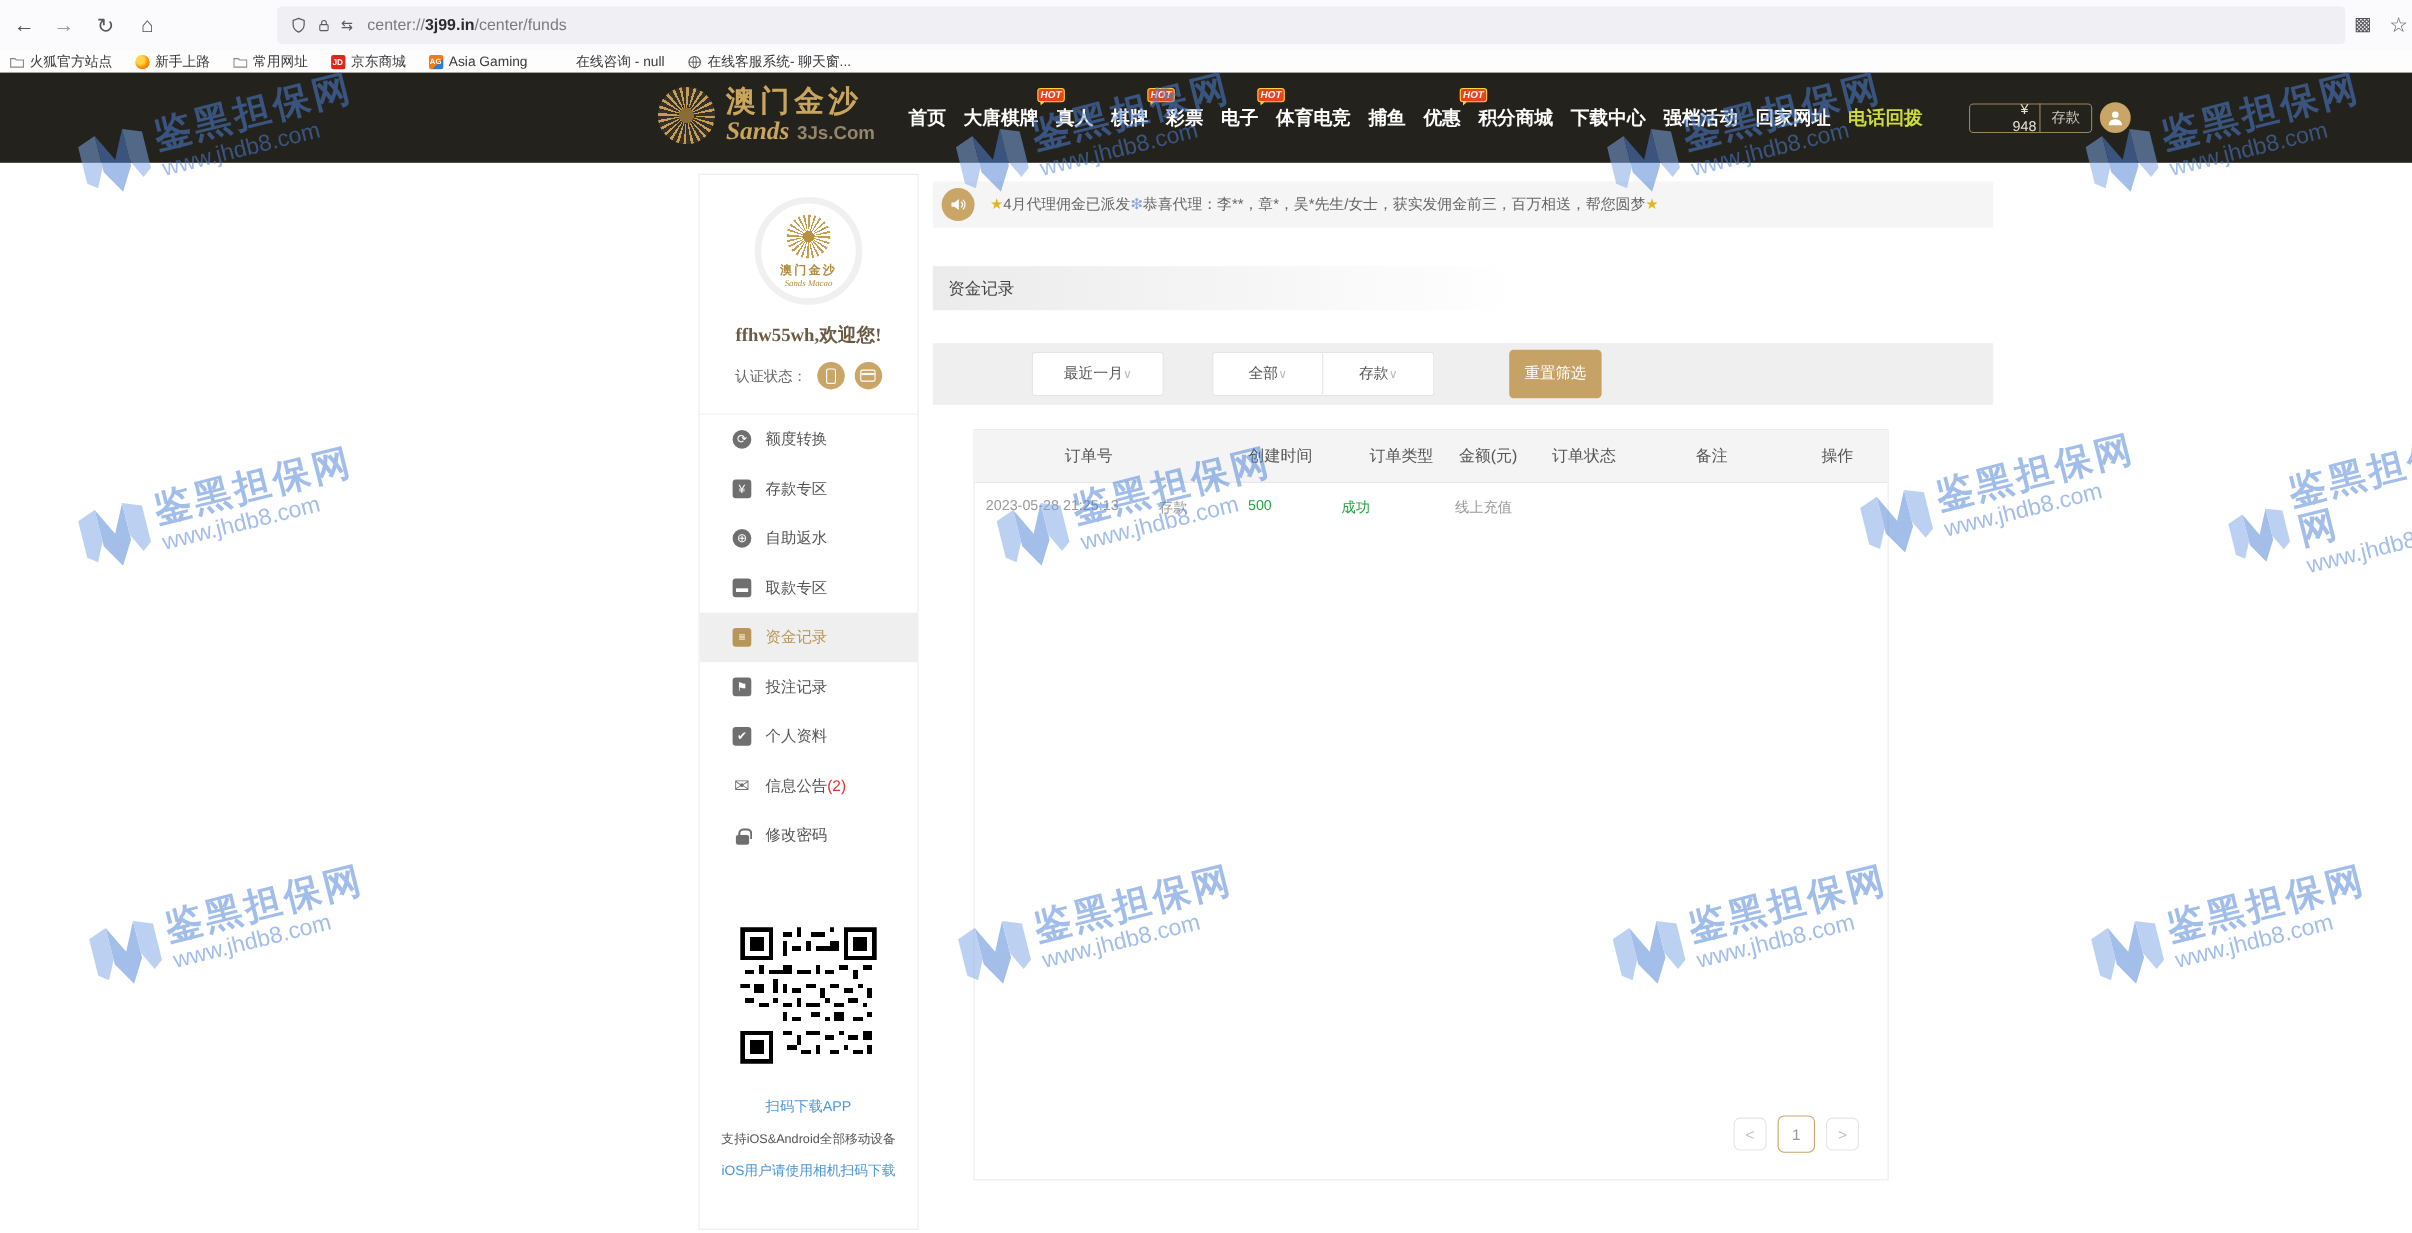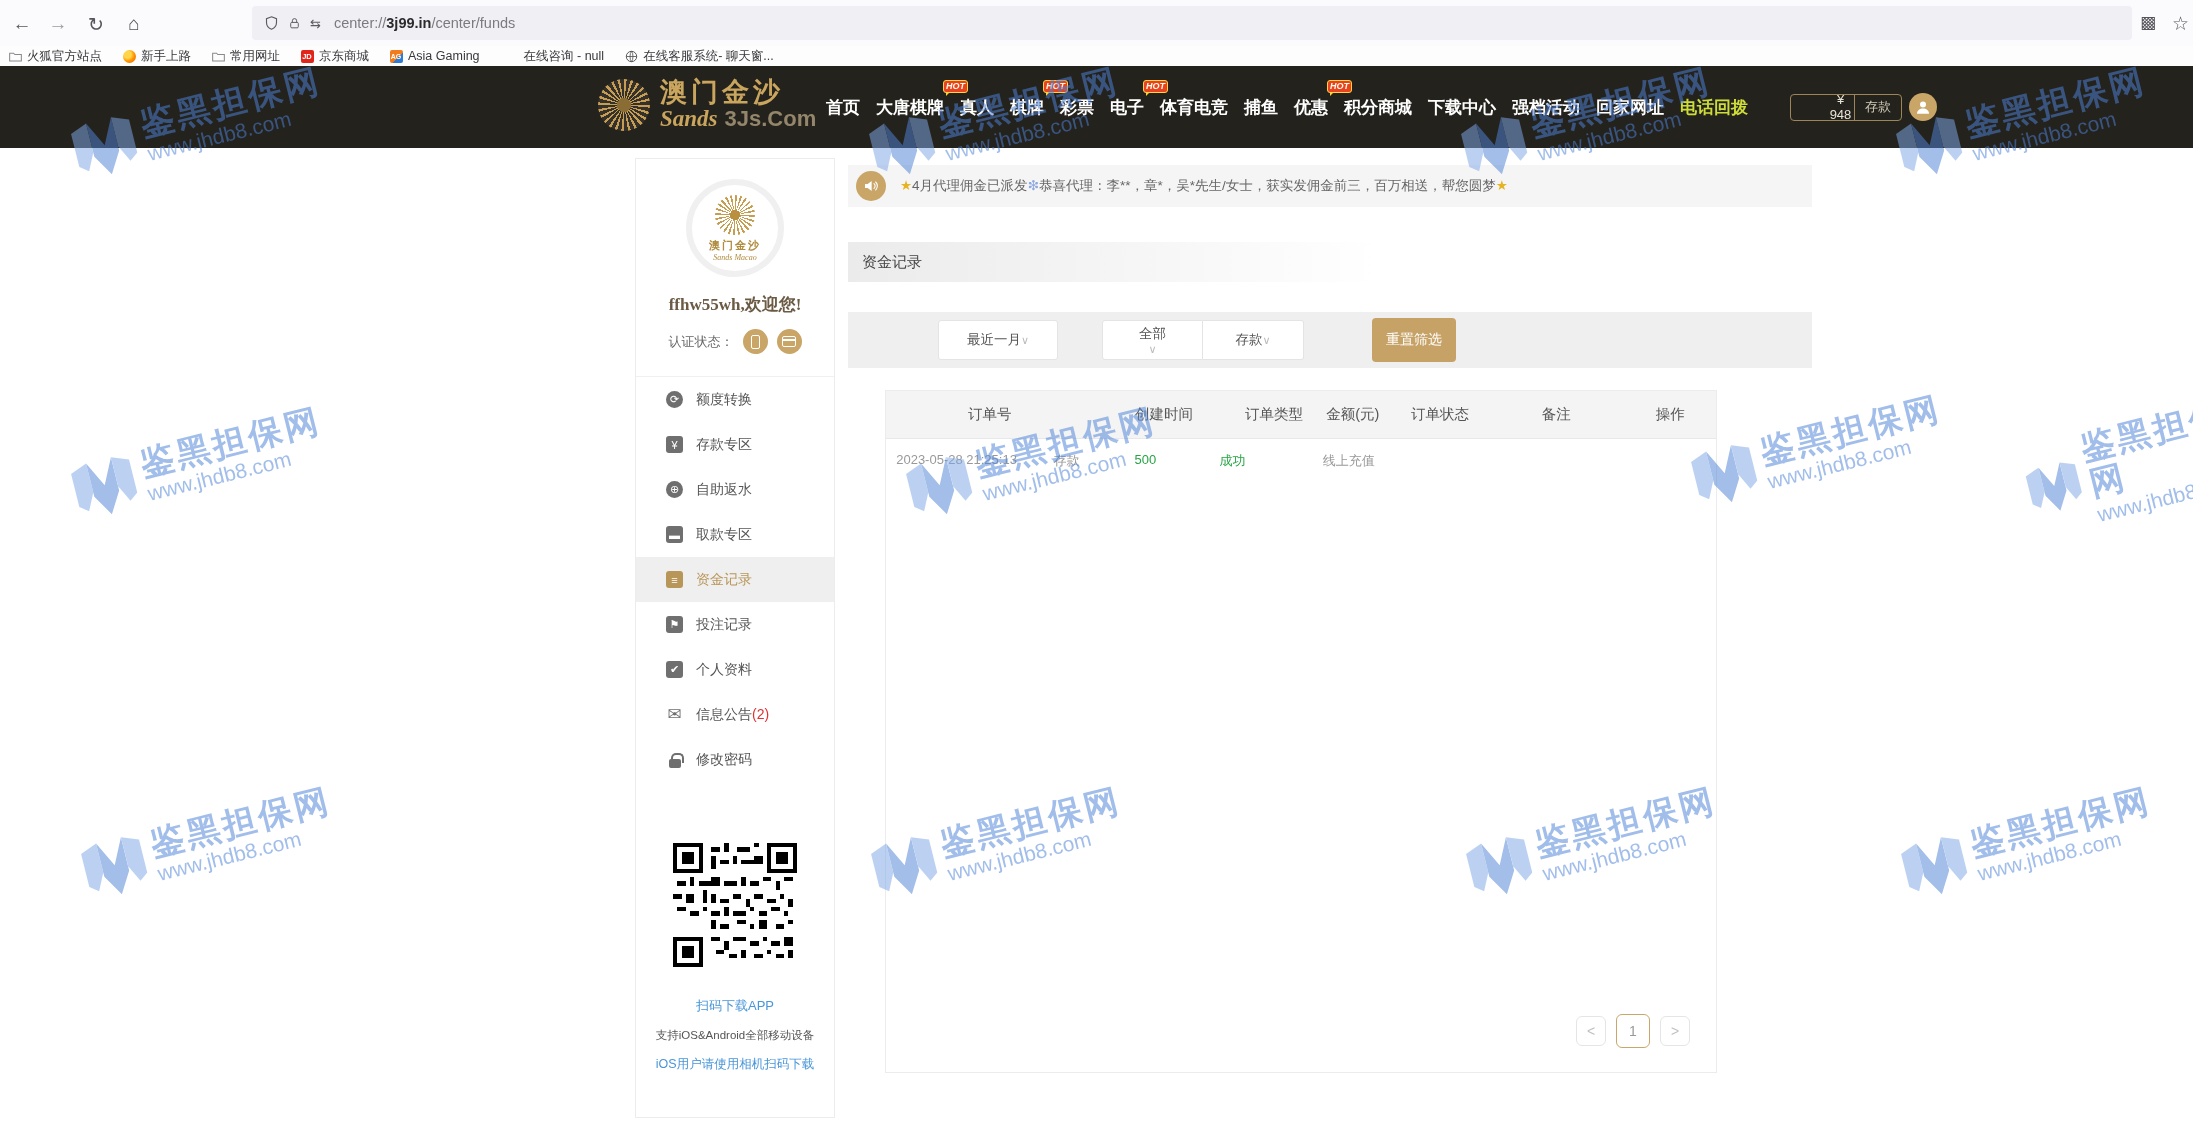--- a/index.html
+++ b/index.html
@@ -36,21 +36,21 @@
   .site-header { position:absolute; left:0; top:66px; width:2193px; height:82px; background:#24221d; }
   .logo { position:absolute; left:598px; top:12px; display:flex; align-items:center; gap:10px; }
   .sun-lg { width:52px; height:52px; border-radius:50%;
             background:radial-gradient(circle,#8a6d35 0 7px,rgba(0,0,0,0) 7px),
                        repeating-conic-gradient(#c59e54 0deg 6deg,#35302a 6deg 15deg); }
   .logo-cn { font-family:"Liberation Serif","DejaVu Serif",serif; font-weight:bold; font-size:27px;
              color:#c9a55e; letter-spacing:4px; line-height:1.05; }
   .logo-row2 { display:flex; align-items:baseline; gap:7px; }
   .logo-en { font-family:"Liberation Serif","DejaVu Serif",serif; font-style:italic; font-weight:bold;
              font-size:23px; color:#c9a55e; }
-  .logo-domain { font-size:22px; color:#93866b; font-weight:bold; }
+  .logo-domain { font-size:17px; color:#93866b; font-weight:bold; }
   .main-nav { position:absolute; left:826px; top:0; height:82px; display:flex; align-items:center; gap:16px; }
   .nav-item { position:relative; color:#fff; font-size:17px; font-weight:bold; text-decoration:none; white-space:nowrap; }
   .nav-item.hl { color:#cddc39; }
   .hot { position:absolute; top:-16px; right:-24px; background:#e8431e; color:#fffbe8;
          border:1px solid #ffd23e; border-radius:3px; font-size:9px; font-weight:bold;
          padding:0px 2px; line-height:11px; }
   .hot::after { content:''; position:absolute; left:2px; bottom:-4px; width:0; height:0;
                 border:2px solid rgba(0,0,0,0); border-top-color:#ffd23e; border-left-color:#ffd23e; }
   .account { position:absolute; left:1790px; top:0; height:82px; display:flex; align-items:center; gap:7px; }
   .balance-pill { width:112px; height:27px; border:1px solid #9d855a; border-radius:4px; display:flex; align-items:center;padding-left:36px; }
@@ -114,21 +114,21 @@
                 display:flex; align-items:center; }
   .date-box { margin-left:17px; width:300px; height:40px; background:#fff; border:1px solid #e4e4e4;
               border-radius:3px; display:flex; align-items:center; justify-content:space-between;
               padding:0 14px; font-size:13.5px; color:#555; }
   .tilde { color:#999; }
   .cal-ic { width:14px; height:13px; border:1.5px solid #c4c4c4; border-radius:2px; position:relative; }
   .cal-ic::before { content:''; position:absolute; left:2px; top:2px; right:2px; height:1.5px; background:#c4c4c4; }
   .select { height:40px; background:#fff; border:1px solid #e4e4e4; border-radius:3px; display:flex;
             align-items:center; justify-content:center; padding:0 12px; font-size:13.5px; color:#555; }
   .sel-range { margin-left:90px; width:120px; }
-  .sel-status { margin-left:44px; width:101px; border-radius:3px 0 0 3px;flex-direction:column; }
+  .sel-status { margin-left:44px; width:101px; border-radius:3px 0 0 3px; }
   .sel-type { width:101px; border-left:none; border-radius:0 3px 3px 0; }
   .chev { color:#bbb; font-size:11px; }
   .reset-btn { margin-left:68px; width:84px; height:44px; background:#c6a266; color:#fff; font-size:14px;
                border:none; border-radius:4px; display:flex; align-items:center; justify-content:center; cursor:pointer; }
 
   .table-card { position:absolute; left:885px; top:390px; width:832px; height:683px; background:#fff;
                 border:1px solid #ececec; }
   .thead { height:48px; background:#f4f4f4; border-bottom:1px solid #e8e8e8; display:flex; align-items:center;
            font-size:14.5px; color:#555; }
   .trow { display:flex; padding:13px 0; font-size:13px; color:#999; }

